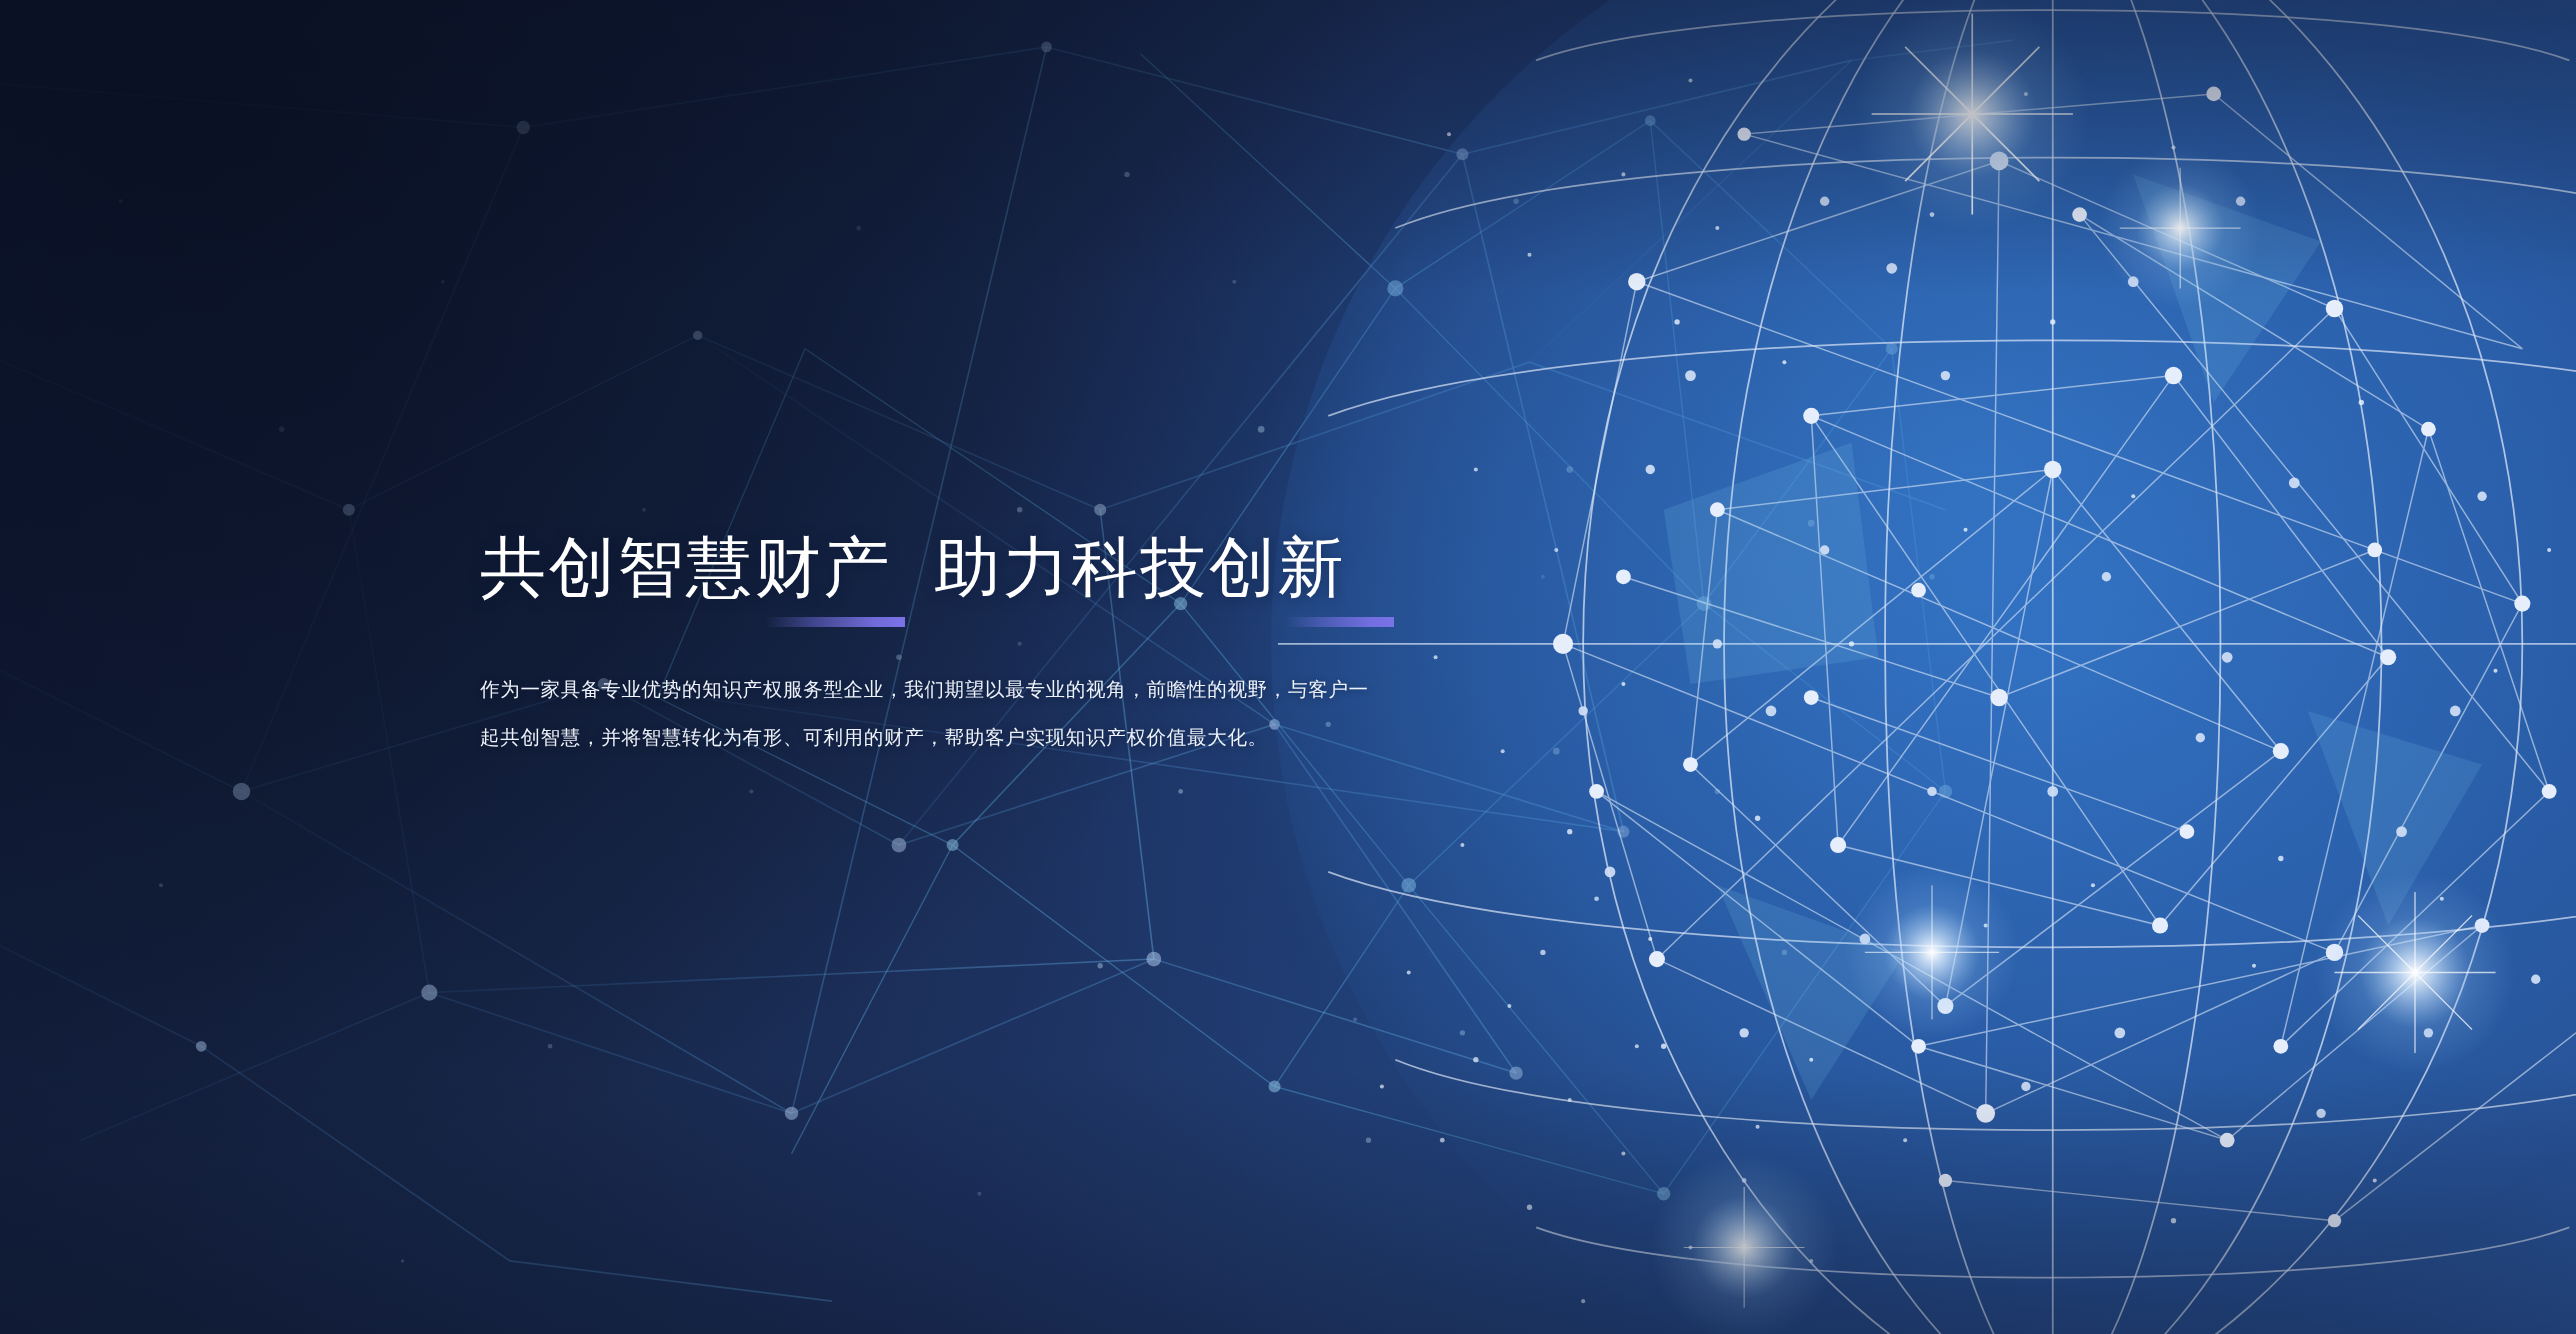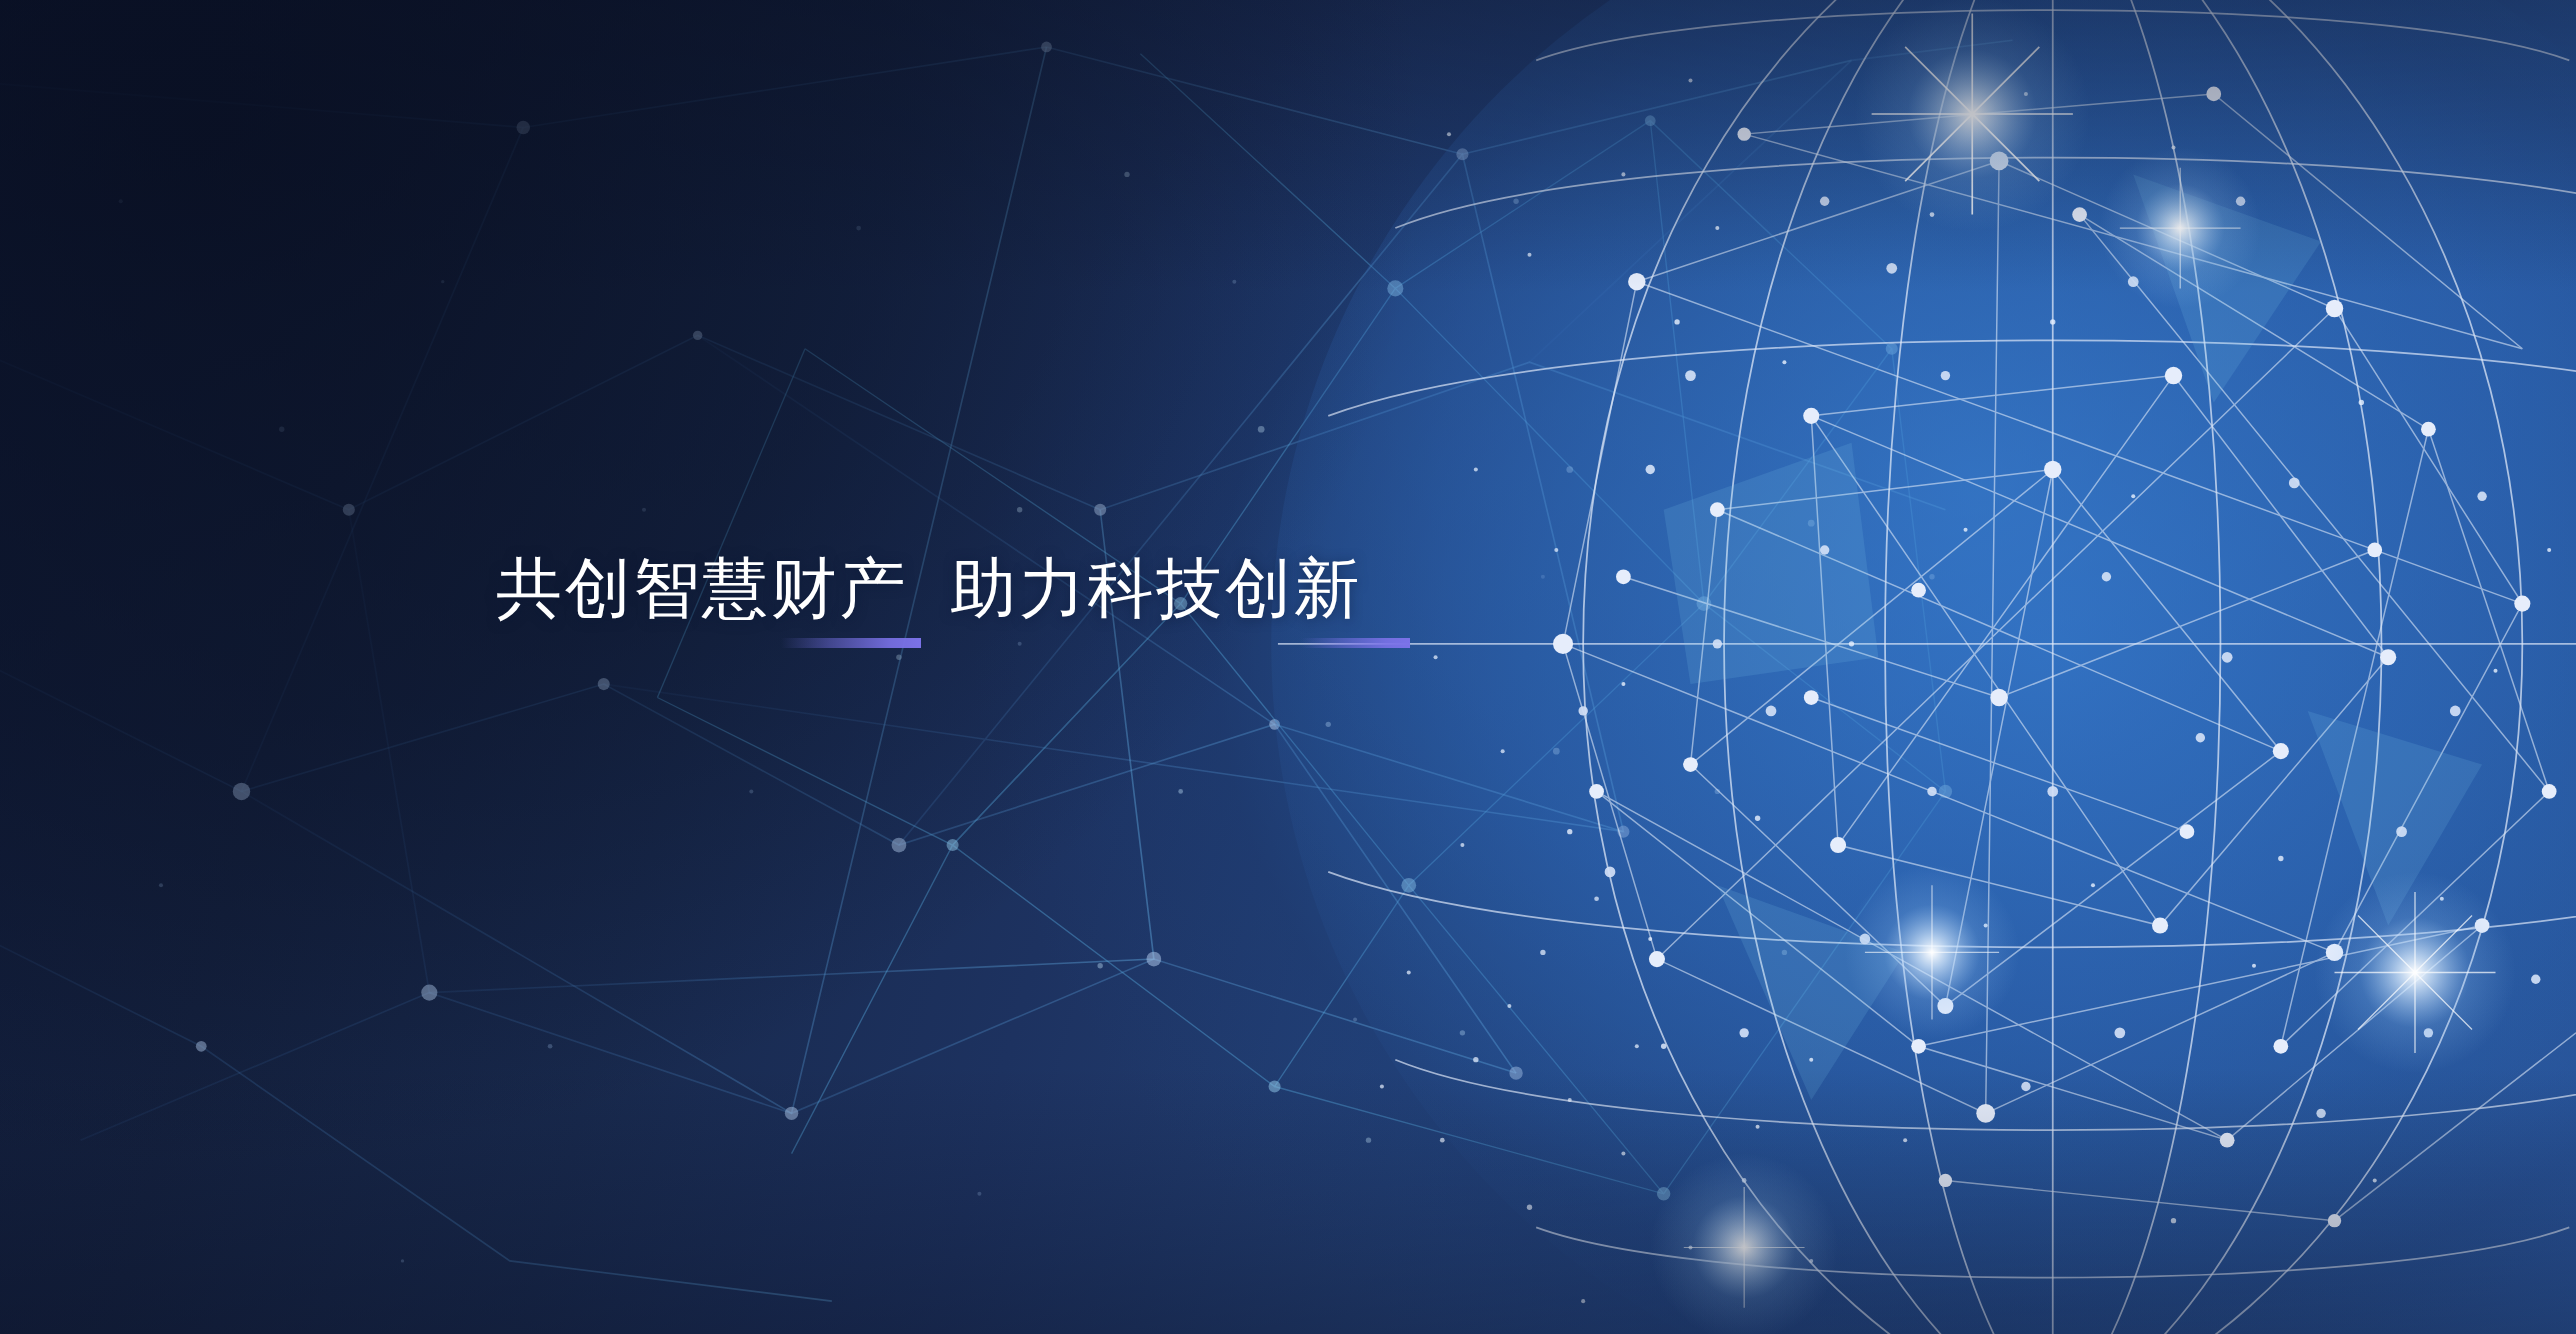--- a/index.html
+++ b/index.html
@@ -19,21 +19,21 @@
   .art{position:absolute;inset:0;width:100%;height:100%;display:block;}
   #vignette{
     position:absolute;inset:0;
     background:
       radial-gradient(ellipse 1744px 1476px at 201px 134px, rgba(8,14,32,.80) 0%, rgba(8,14,32,.45) 40%, rgba(0,0,0,0) 70%),
       linear-gradient(to bottom, rgba(10,16,36,.42) 0%, rgba(0,0,0,0) 22%, rgba(0,0,0,0) 80%, rgba(10,16,36,.38) 100%);
     pointer-events:none;
   }
 
   
-  #copy{position:absolute;left:480px;top:555px;width:939px;margin-left:16px;}
+  #copy{position:absolute;left:480px;top:534px;width:939px;}
 
   #headline{
     color:#ffffff;
     font-size:66px;
     line-height:1.0;
     letter-spacing:2.7px;
     font-weight:400;
     white-space:nowrap;
     text-shadow:0 1.3px 12px rgba(10,22,52,.55);
   }
@@ -387,16 +387,17 @@
 
     <div id="headline">
       <span>共创智慧财产</span><span class="gap"></span><span>助力科技创新</span>
     </div>
 
     <div id="rules">
       <div class="rule" id="rule-1"></div>
       <div class="rule" id="rule-2"></div>
     </div>
 
+    <p id="paragraph">作为一家具备专业优势的知识产权服务型企业，我们期望以最专业的视角，前瞻性的视野，与客户一起共创智慧，并将智慧转化为有形、可利用的财产，帮助客户实现知识产权价值最大化。</p>
   </div>
 
 </div>
 
 
 </body></html>

